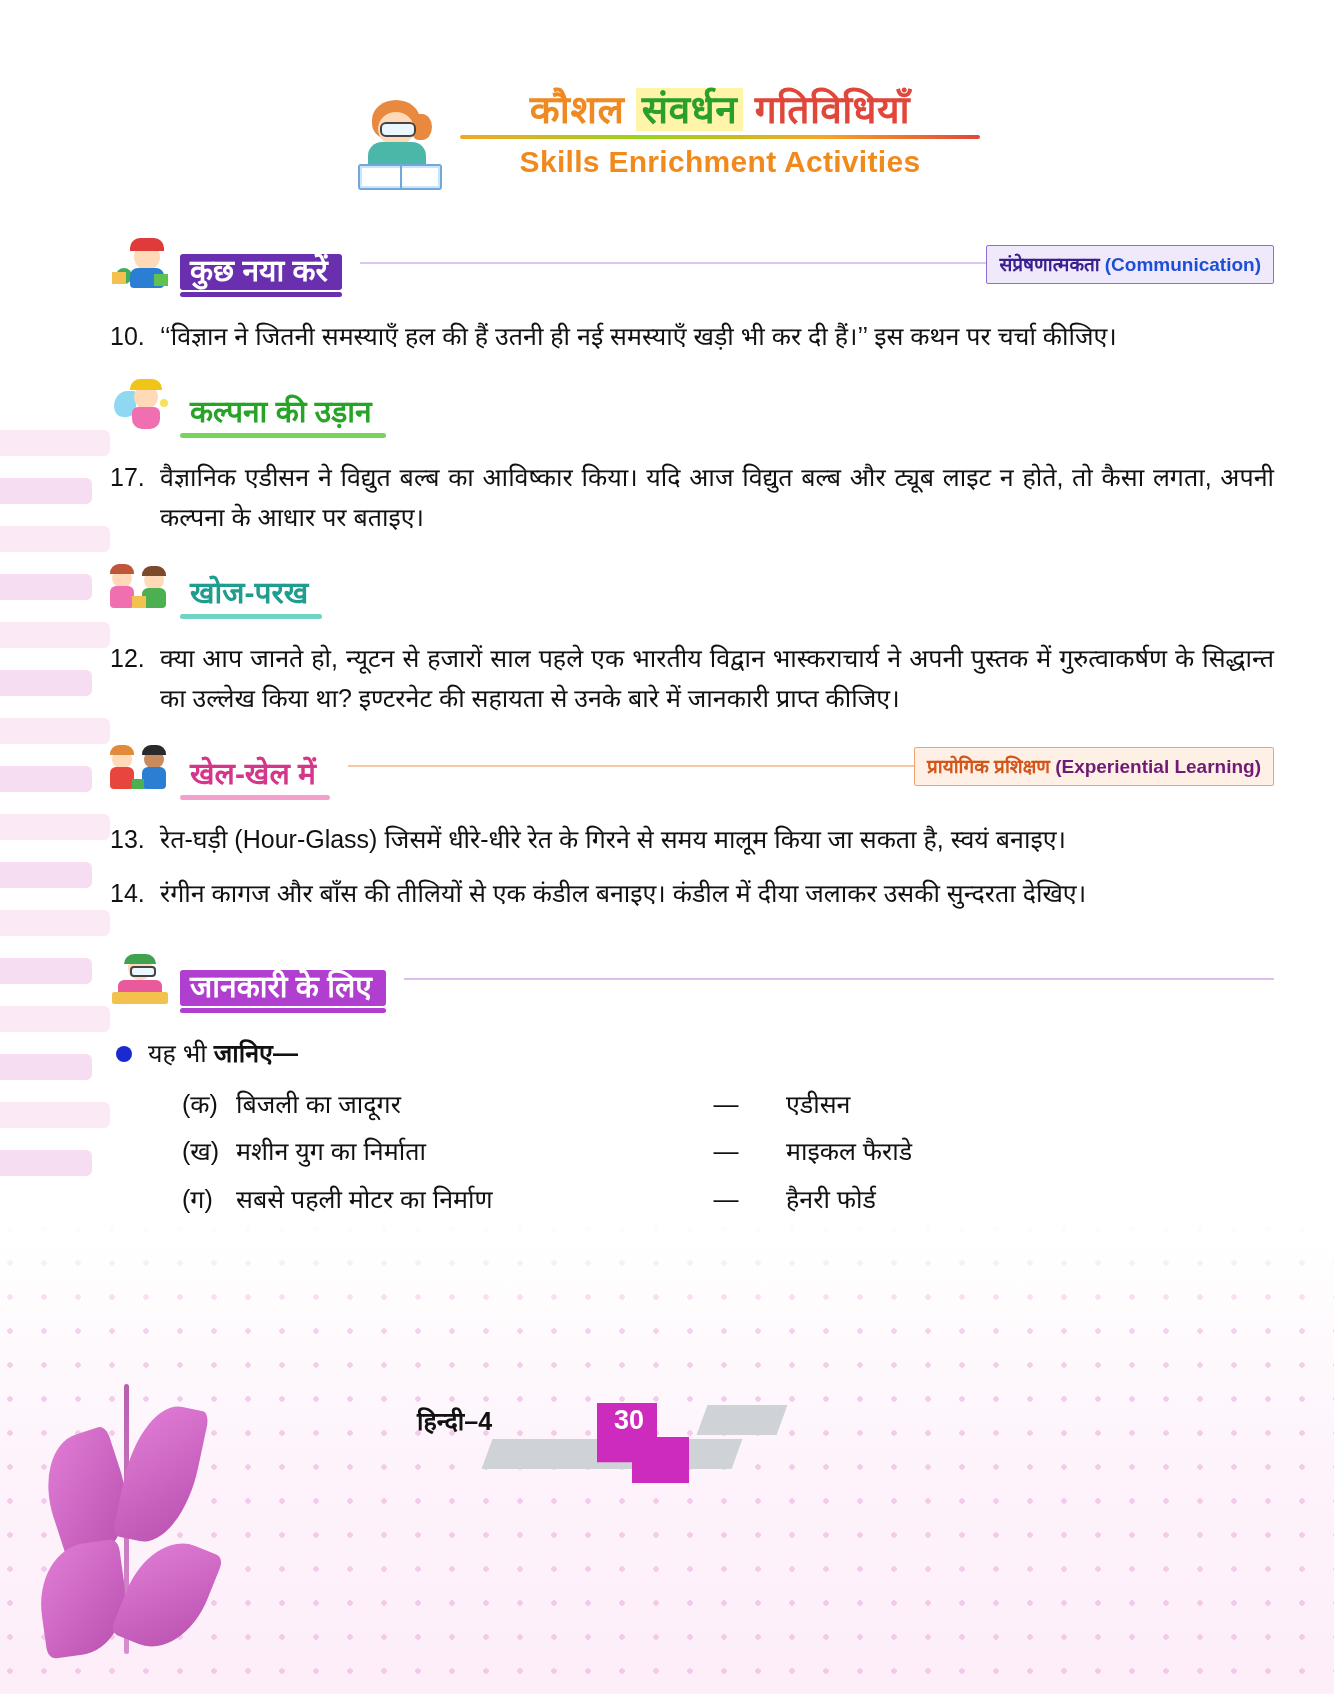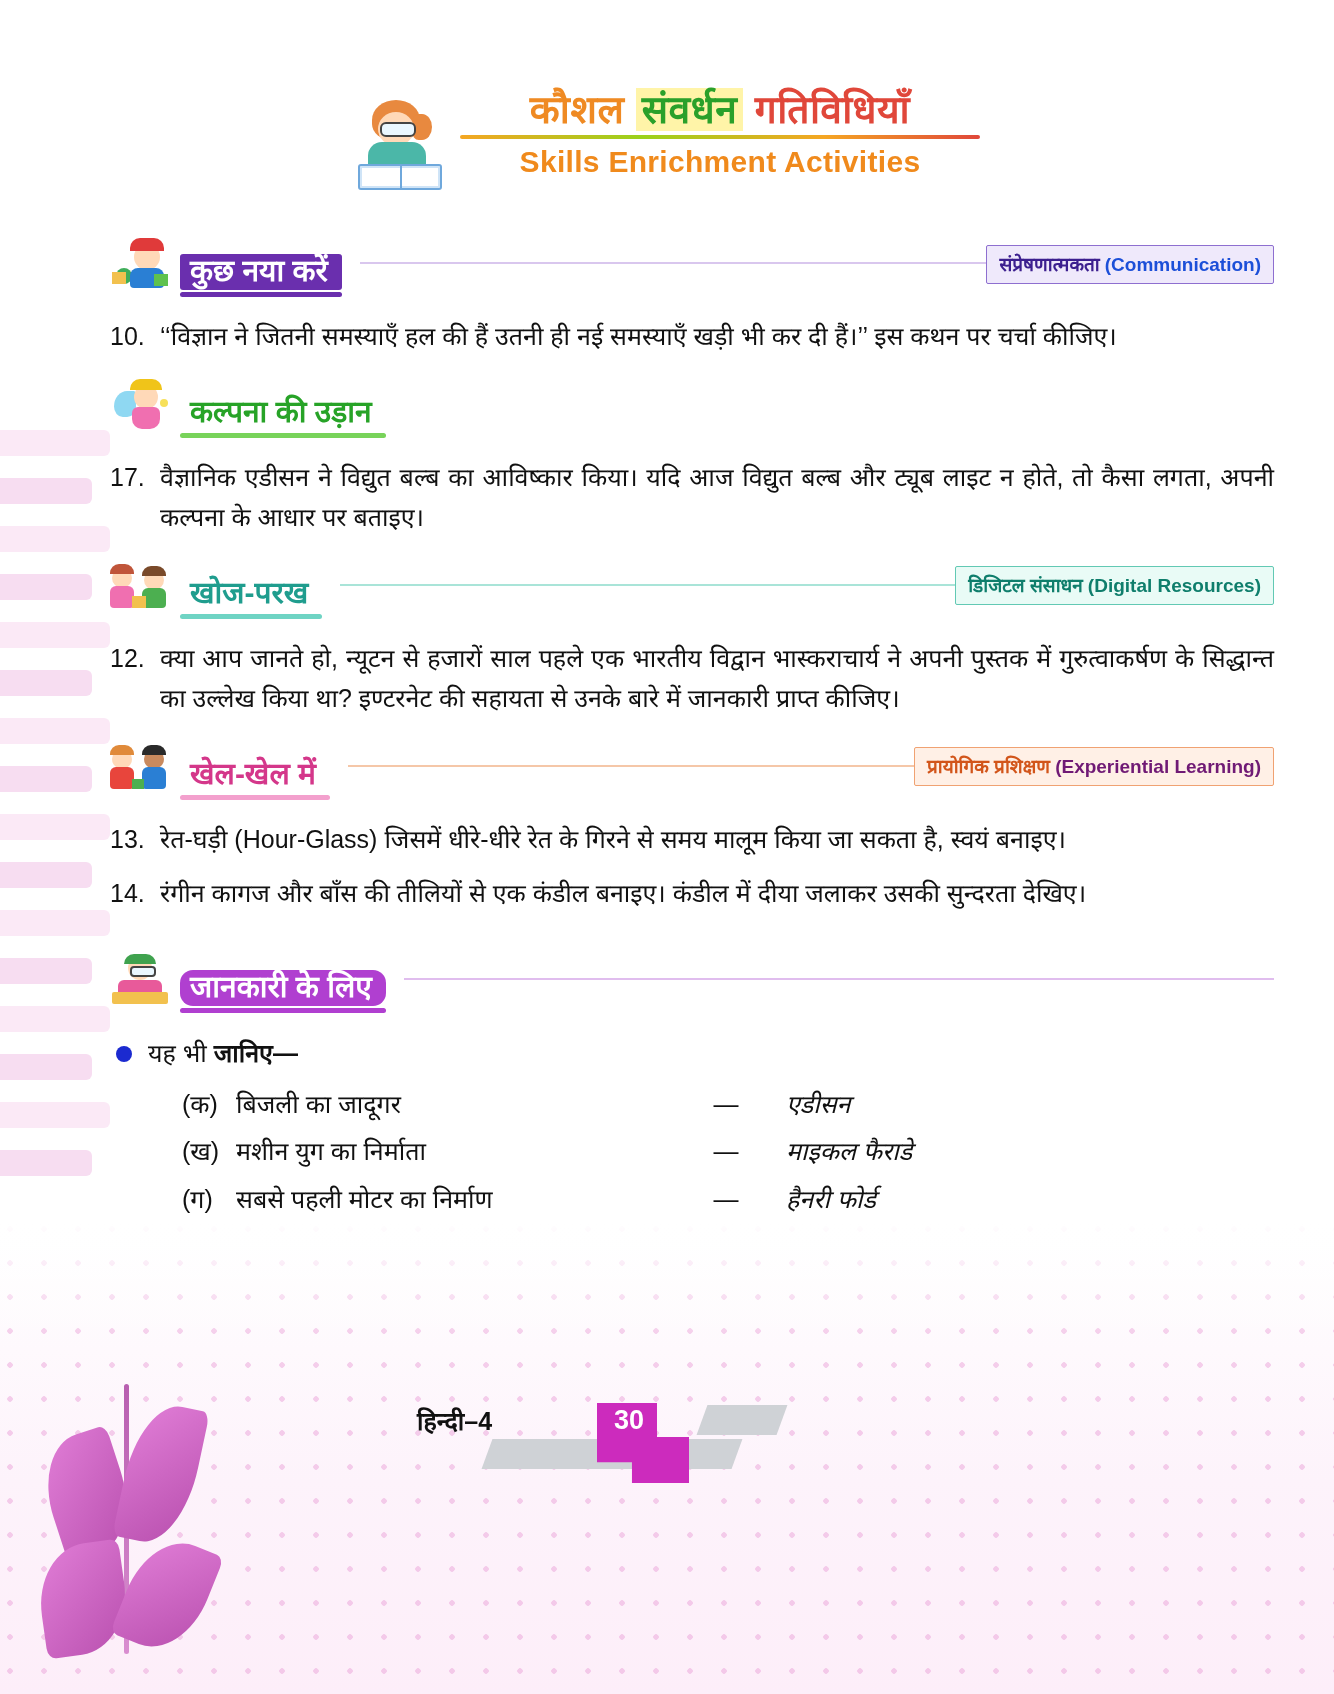--- a/index.html
+++ b/index.html
@@ -197,21 +197,21 @@
 
   .t-green .sec-title { color: #27a327; }
   .t-green .sec-title::after { background: #78d35a; }
 
   .t-teal .sec-title { color: #1f9d8e; }
   .t-teal .sec-title::after { background: #6fd4c4; }
 
   .t-pink .sec-title { color: #d4378a; }
   .t-pink .sec-title::after { background: #f3a0cd; }
 
-  .t-violet .sec-title { color: #ffffff; background: #b03fd0; border-radius: 13px; }
+  .t-violet .sec-title { color: #ffffff; background: #b03fd0; border-radius: 3px; }
   .t-violet .sec-title::after { background: #b03fd0; }
 
   .sec-tagwrap {
     flex: 1 1 auto;
     display: flex;
     align-items: center;
     min-width: 0;
   }
   .sec-rule {
     flex: 1 1 auto;
@@ -288,21 +288,21 @@
   .info-row {
     display: flex;
     align-items: baseline;
     font-size: 25px;
     line-height: 1.9;
     color: #111;
   }
   .ir-key { width: 54px; flex: none; }
   .ir-label { width: 430px; flex: none; }
   .ir-dash { width: 120px; flex: none; text-align: center; }
-  .ir-val { flex: 1 1 auto; font-style: italic; }
+  .ir-val { flex: 1 1 auto; }
 
   
   .footer {
     position: absolute;
     left: 0; right: 0;
     bottom: 185px;
     z-index: 4;
     display: flex;
     justify-content: center;
     align-items: center;
@@ -450,26 +450,20 @@
           <div class="ic-circle" style="left:2px;top:8px;width:20px;height:20px;background:#ffd9b8;"></div>
           <div class="ic-rect" style="left:0px;top:4px;width:24px;height:10px;background:#c0553a;border-radius:9px 9px 0 0;"></div>
           <div class="ic-rect" style="left:0px;top:26px;width:24px;height:22px;background:#f06fb0;border-radius:6px 6px 4px 4px;"></div>
           <div class="ic-circle" style="left:34px;top:10px;width:20px;height:20px;background:#ffd9b8;"></div>
           <div class="ic-rect" style="left:32px;top:6px;width:24px;height:10px;background:#7a4a2a;border-radius:9px 9px 0 0;"></div>
           <div class="ic-rect" style="left:32px;top:28px;width:24px;height:20px;background:#4caf50;border-radius:6px 6px 4px 4px;"></div>
           <div class="ic-rect" style="left:22px;top:36px;width:14px;height:12px;background:#f2c14e;"></div>
         </div>
         <div class="sec-title">खोज-परख</div>
       </div>
-      <div class="sec-tagwrap">
-        <div class="sec-rule rule-teal"></div>
-        <div class="sec-tag tag-dig">
-          <span class="hi">डिजिटल  संसाधन</span><span class="en">(Digital Resources)</span>
-        </div>
-      </div>
     </div>
 
     <div class="qlist">
       <div class="qitem">
         <div class="qnum">12.</div>
         <div class="qtext">क्या आप जानते हो, न्यूटन से हजारों साल पहले एक भारतीय विद्वान भास्कराचार्य ने अपनी पुस्तक में गुरुत्वाकर्षण के सिद्धान्त का उल्लेख किया था? इण्टरनेट की सहायता से उनके बारे में जानकारी प्राप्त कीजिए।</div>
       </div>
     </div>
   </div>
 

